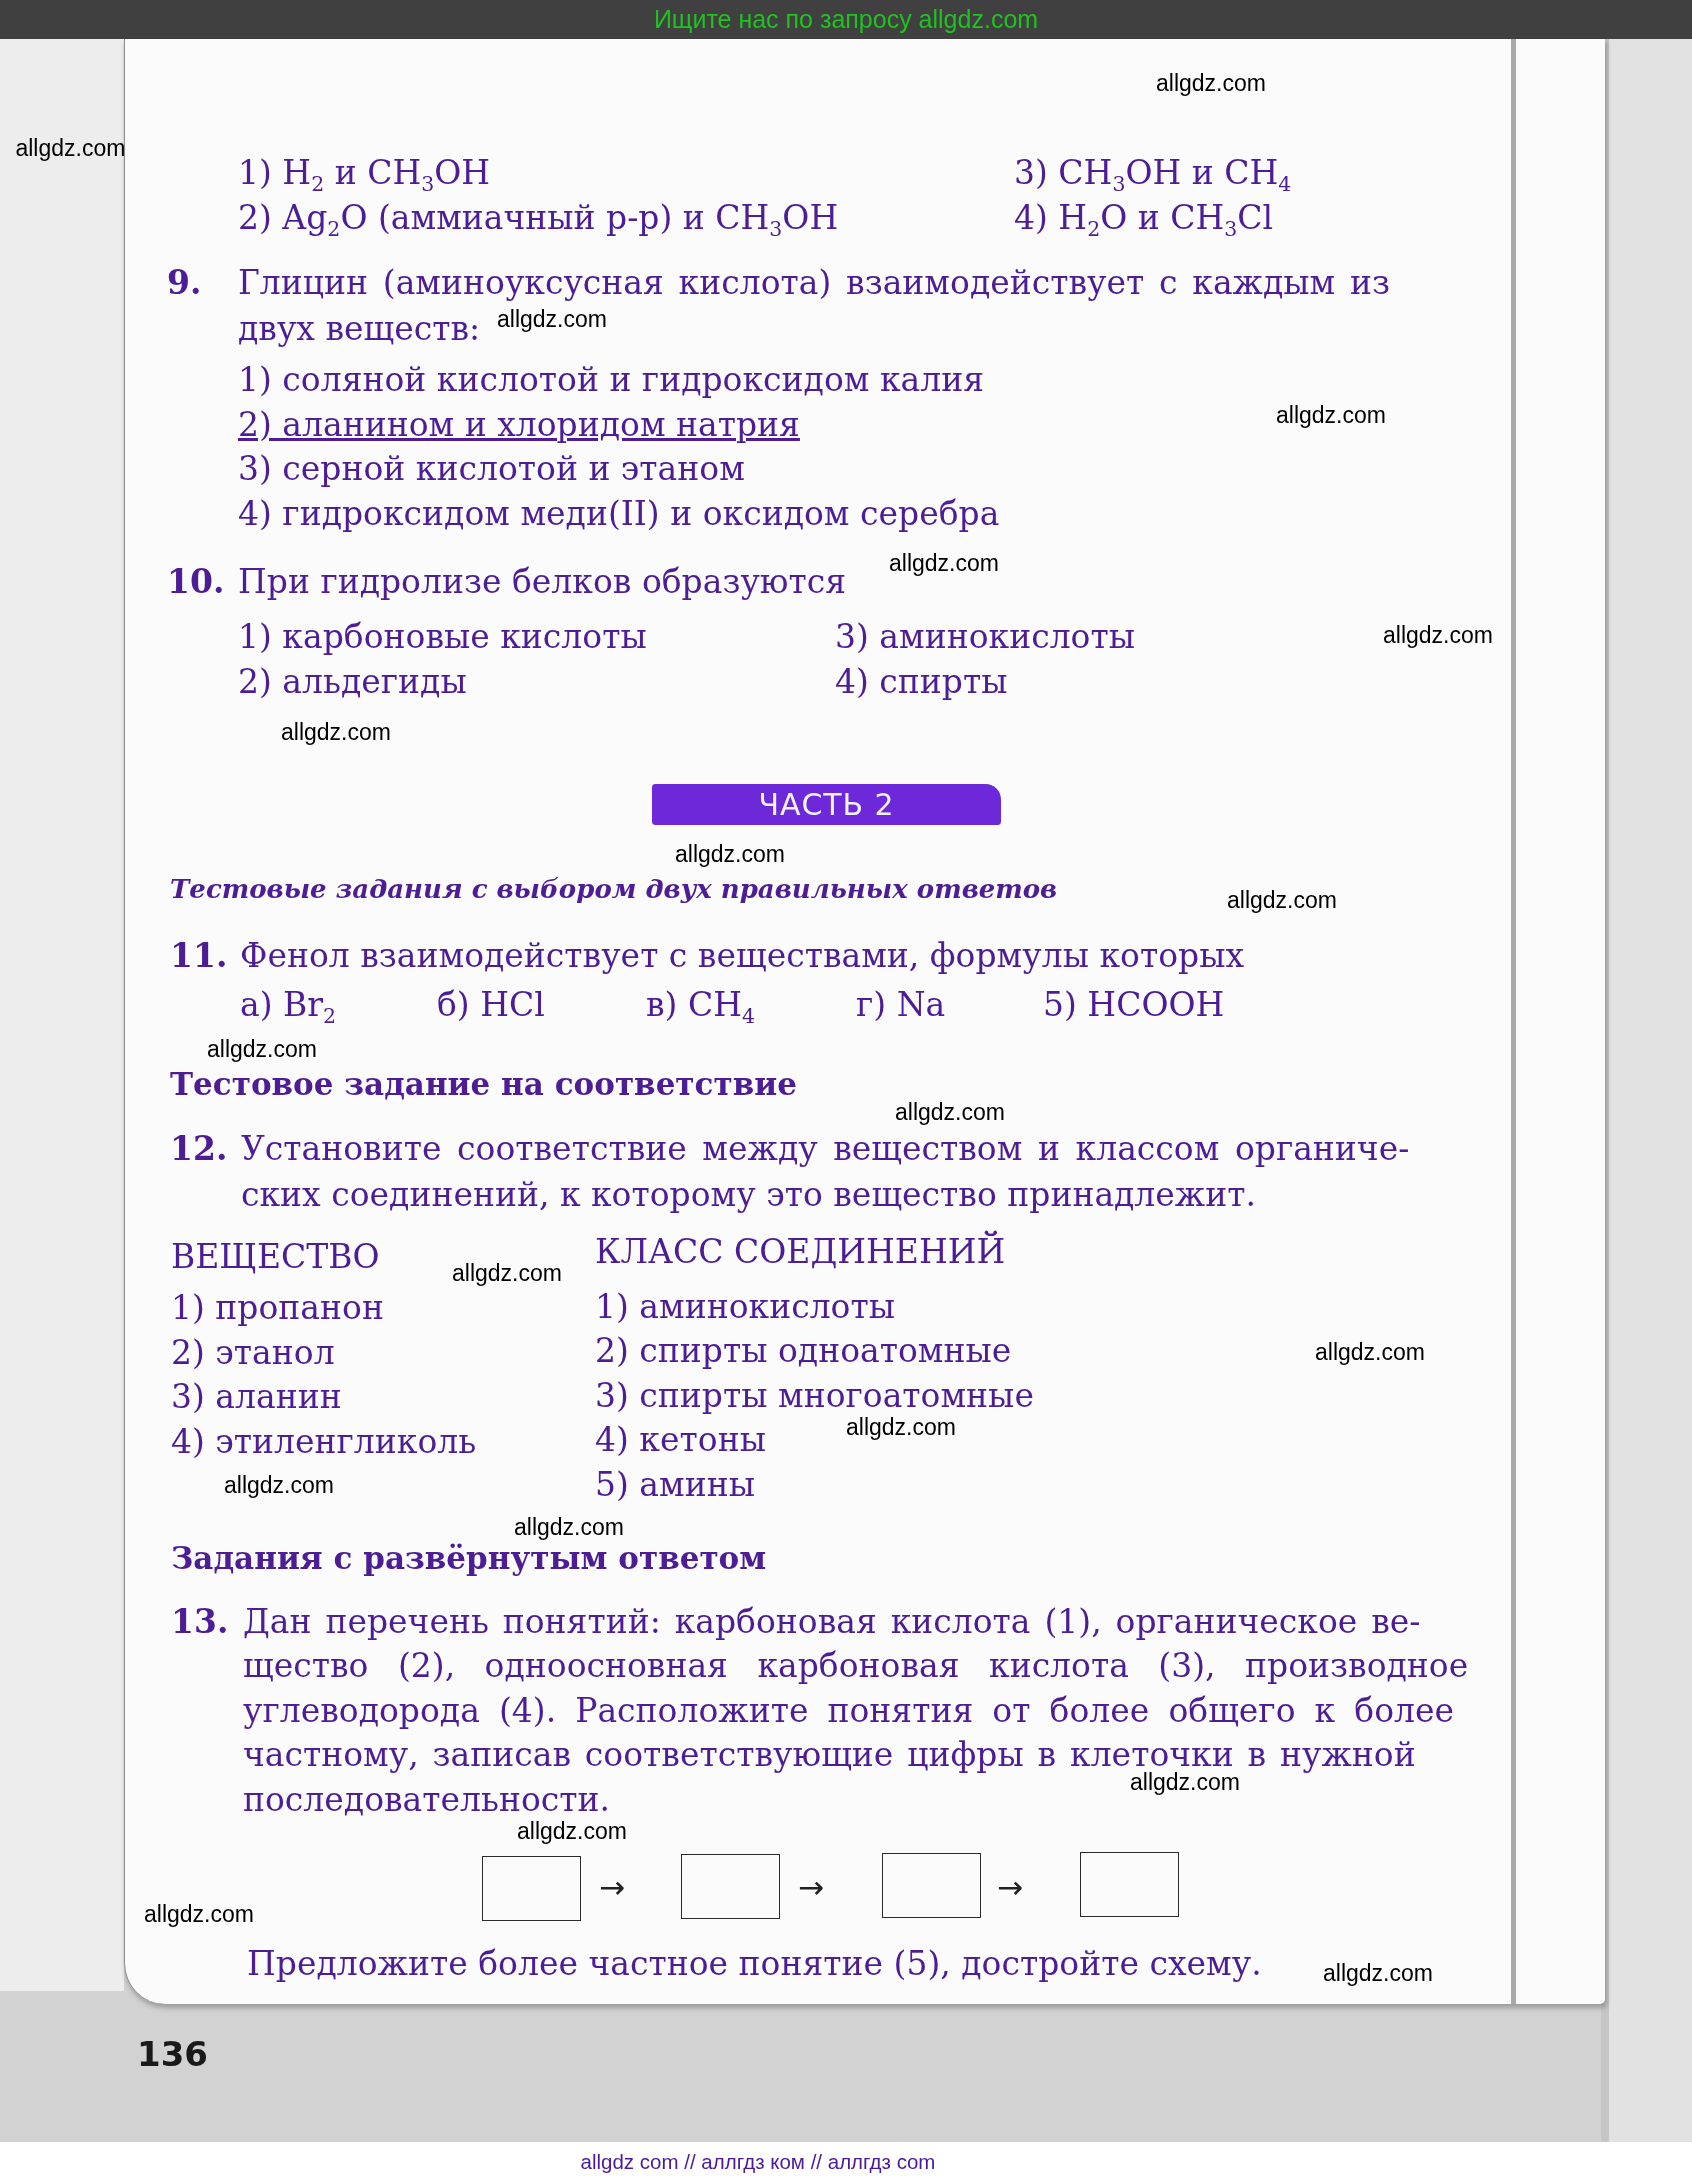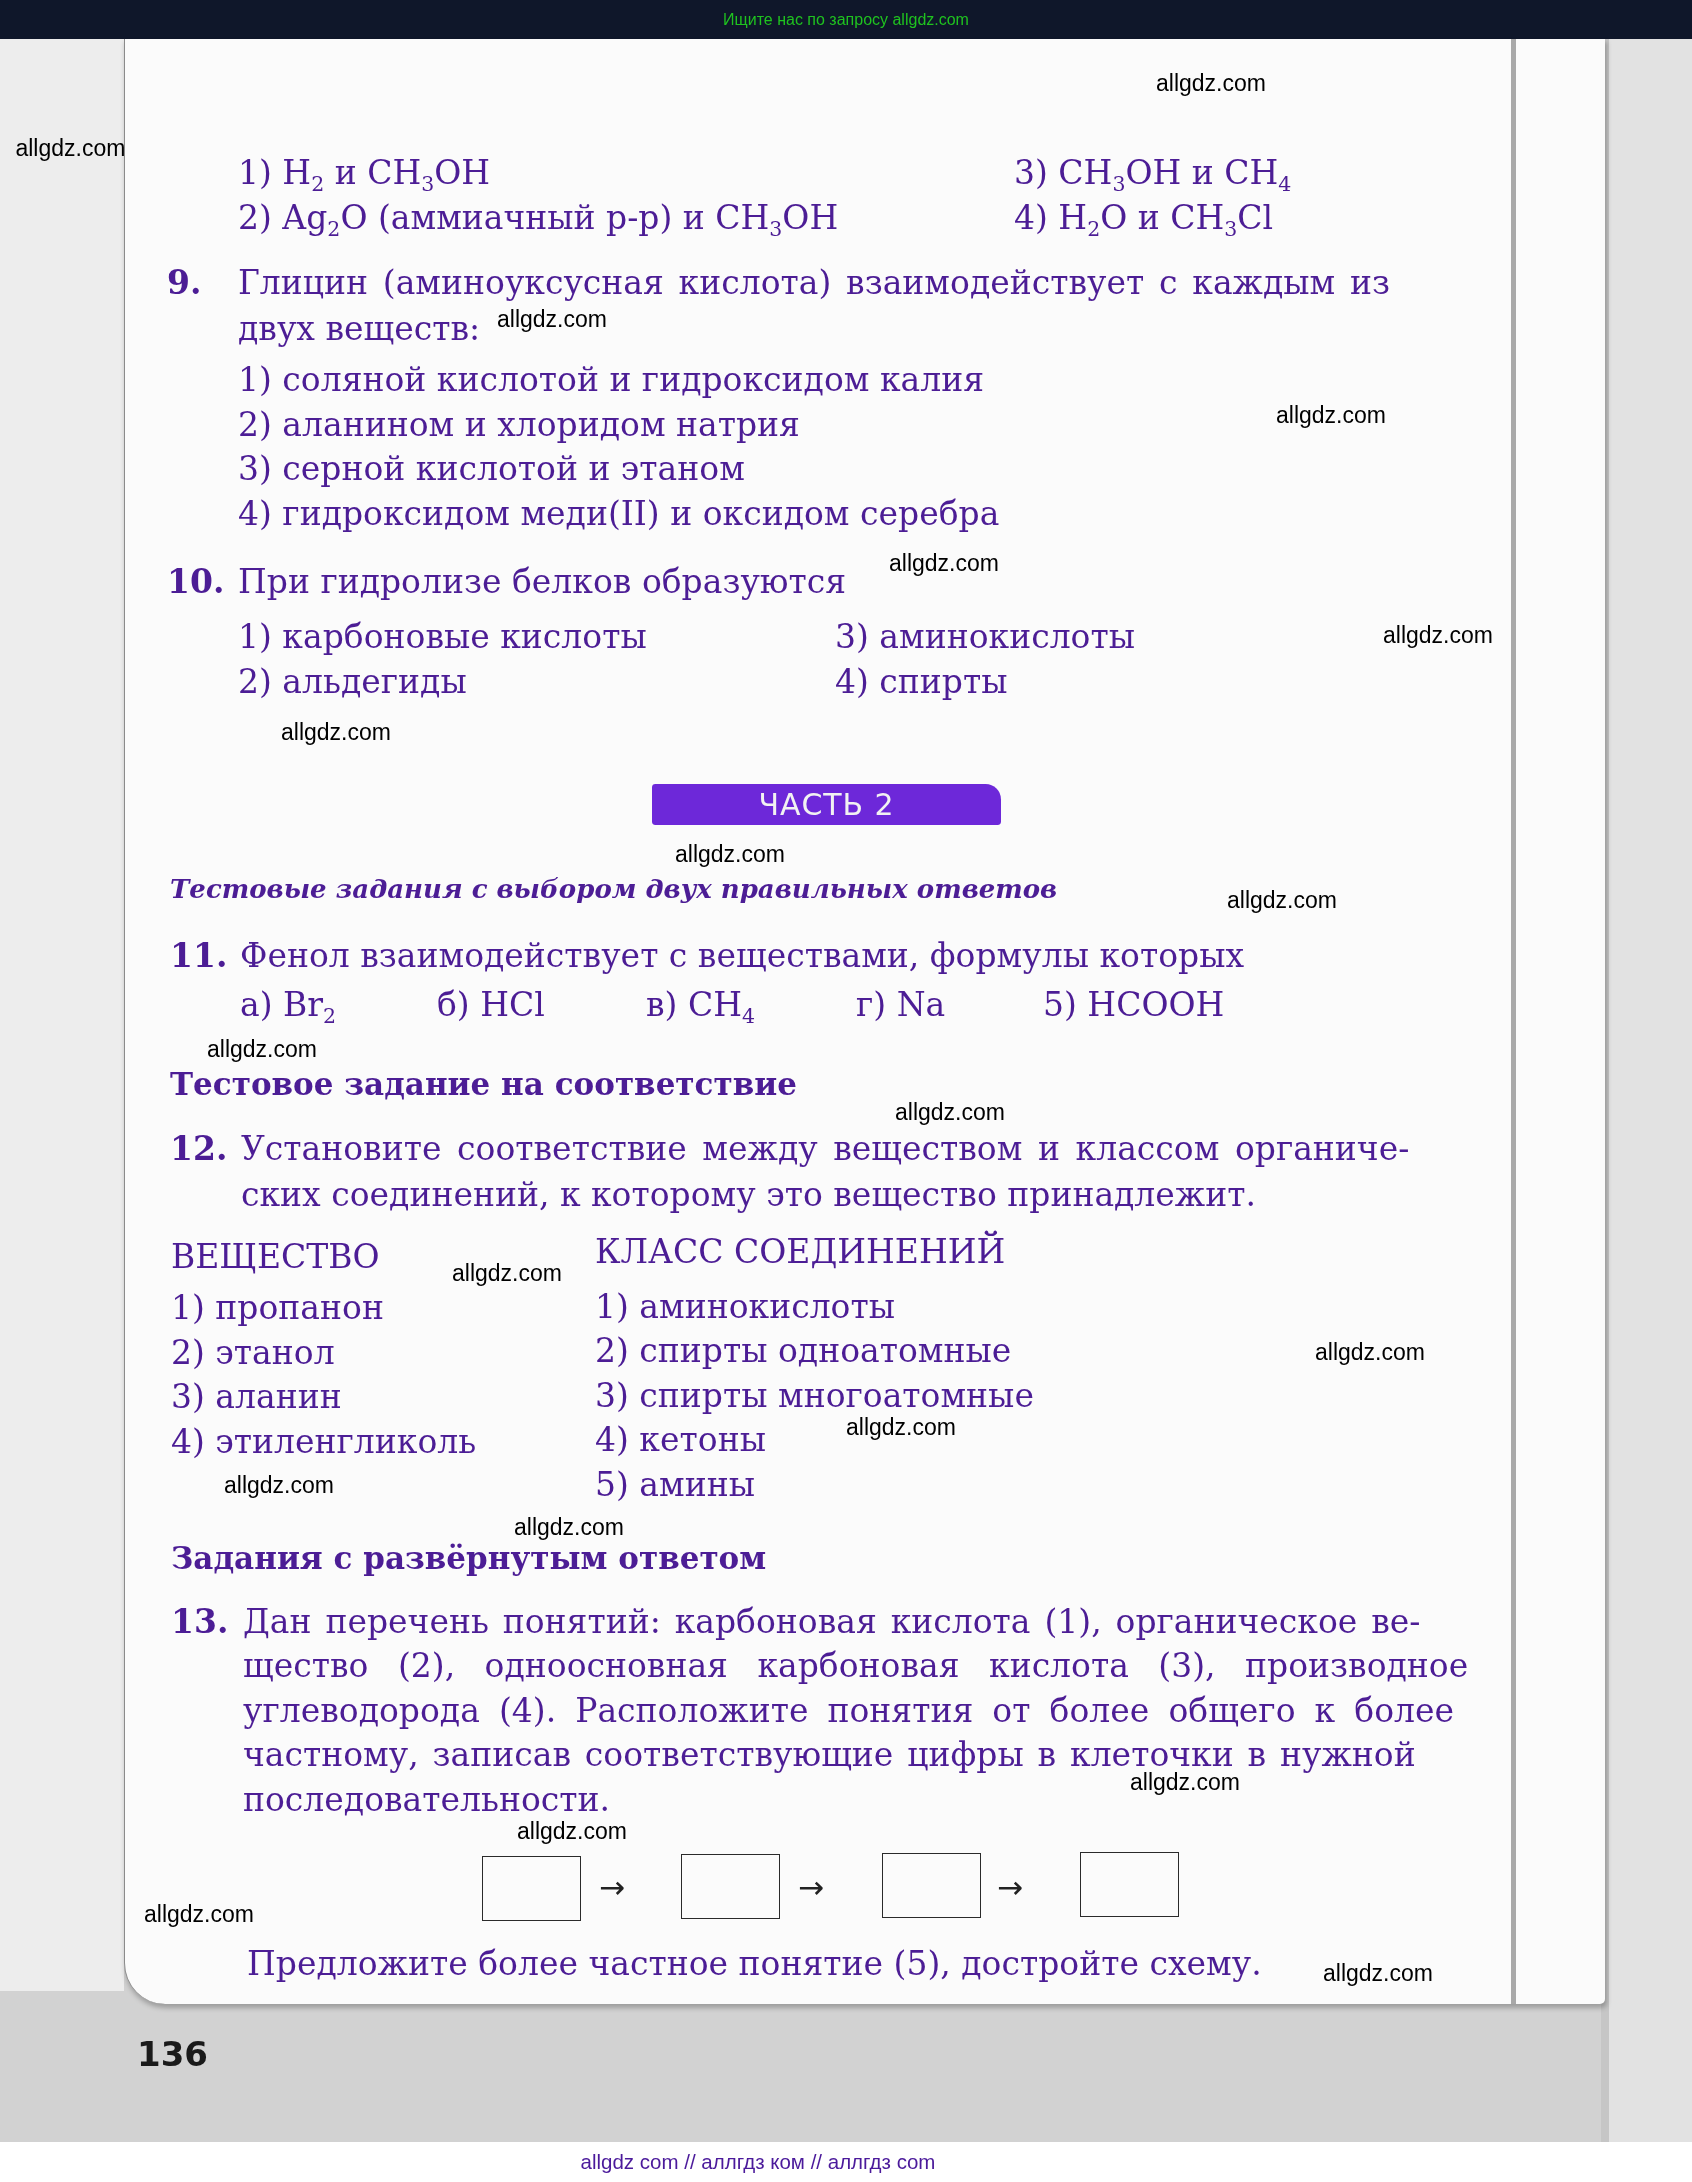--- a/index.html
+++ b/index.html
@@ -1,22 +1,22 @@
 <!DOCTYPE html>
 <html style="font-size:13.7px"><head>
   <meta charset="utf-8">
   <style>
     * { box-sizing: border-box; margin: 0; padding: 0; }
     html, body { width: 1692px; height: 2182px; background: #ffffff; overflow: hidden; }
     body { position: relative; font-family: "DejaVu Serif", "Liberation Serif", serif; color: #1e1e1e; }
 
     .top-banner {
       position: absolute; left: 0; top: 0; width: 1692px; height: 39px;
-      background: #0f172a; text-align: center;
-      font-family: "Liberation Sans", sans-serif; font-size: 16px; line-height: 39px;
+      background: #404040; text-align: center;
+      font-family: "Liberation Sans", sans-serif; font-size: 25px; line-height: 39px;
       color: #1fc21f;
     }
     .scan {
       position: absolute; left: 0; top: 39px; width: 1692px; height: 2103px;
       background: #d2d2d2;
       padding-left: 34px;
     }
     .scan-left-strip {
       position: absolute; left: 0; top: 0; width: 124px; height: 1952px; background: #ededed;
     }
@@ -86,21 +86,21 @@
 
 <div class="t" style="left:238px; top:154px;"><span>1) H</span><sub>2</sub><span> и CH</span><sub>3</sub><span>OH</span></div>
 <div class="t" style="left:238px; top:199px;"><span>2) Ag</span><sub>2</sub><span>O (аммиачный р-р) и CH</span><sub>3</sub><span>OH</span></div>
 <div class="t" style="left:1014px; top:154px;"><span>3) CH</span><sub>3</sub><span>OH и CH</span><sub>4</sub><span></span></div>
 <div class="t" style="left:1014px; top:199px;"><span>4) H</span><sub>2</sub><span>O и CH</span><sub>3</sub><span>Cl</span></div>
 
 <div class="t b" style="left:167px; top:264px;">9.</div>
 <div class="t" style="left:238px; top:264px; width:1246px; word-spacing:4.3px;">Глицин (аминоуксусная кислота) взаимодействует с каждым из</div>
 <div class="t" style="left:238px; top:310px;">двух веществ:</div>
 <div class="t" style="left:238px; top:361px;">1) соляной кислотой и гидроксидом калия</div>
-<div class="t" style="left:238px; top:406px;">2) аланином и хлоридом натрия</div>
+<div class="t" style="left:238px; top:406px;text-decoration:underline;">2) аланином и хлоридом натрия</div>
 <div class="t" style="left:238px; top:450px;">3) серной кислотой и этаном</div>
 <div class="t" style="left:238px; top:495px;">4) гидроксидом меди(II) и оксидом серебра</div>
 
 <div class="t b" style="left:167px; top:563px;">10.</div>
 <div class="t" style="left:238px; top:563px;">При гидролизе белков образуются</div>
 <div class="t" style="left:238px; top:618px;">1) карбоновые кислоты</div>
 <div class="t" style="left:238px; top:663px;">2) альдегиды</div>
 <div class="t" style="left:835px; top:618px;">3) аминокислоты</div>
 <div class="t" style="left:835px; top:663px;">4) спирты</div>
 

